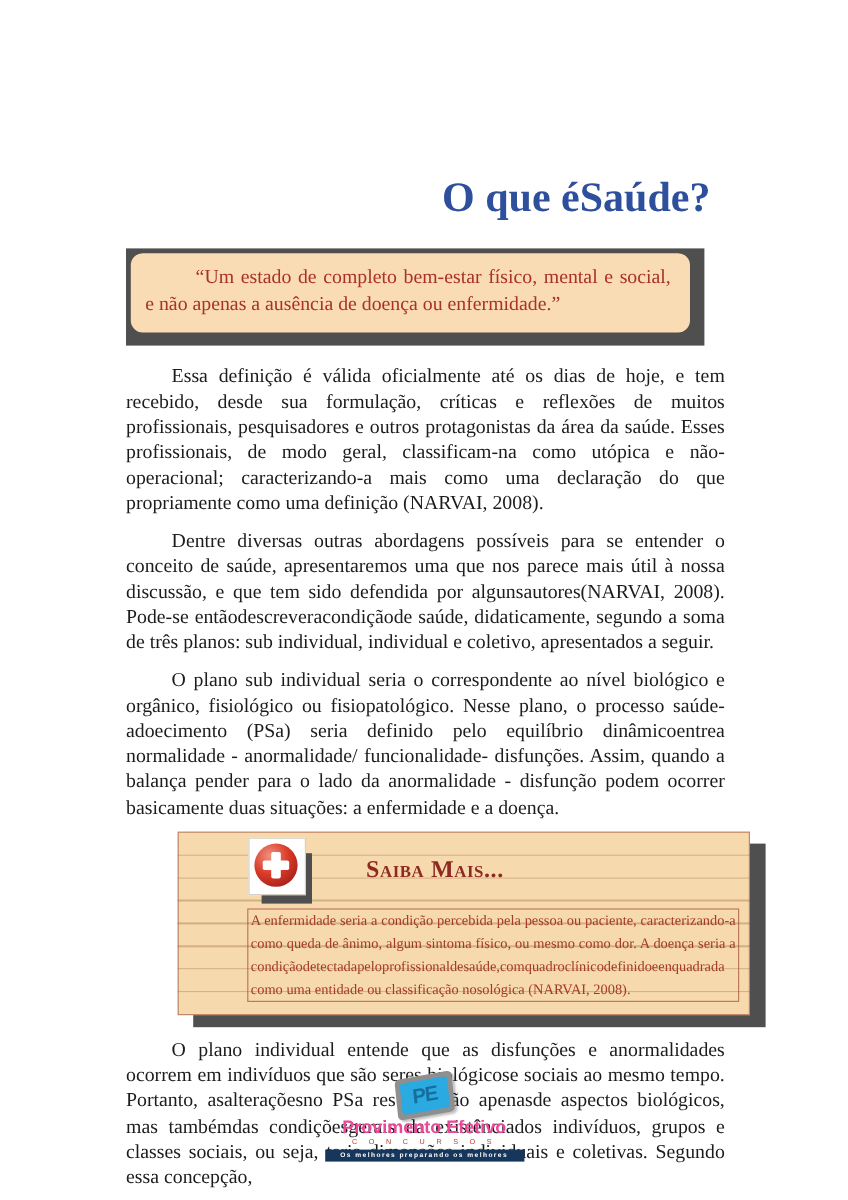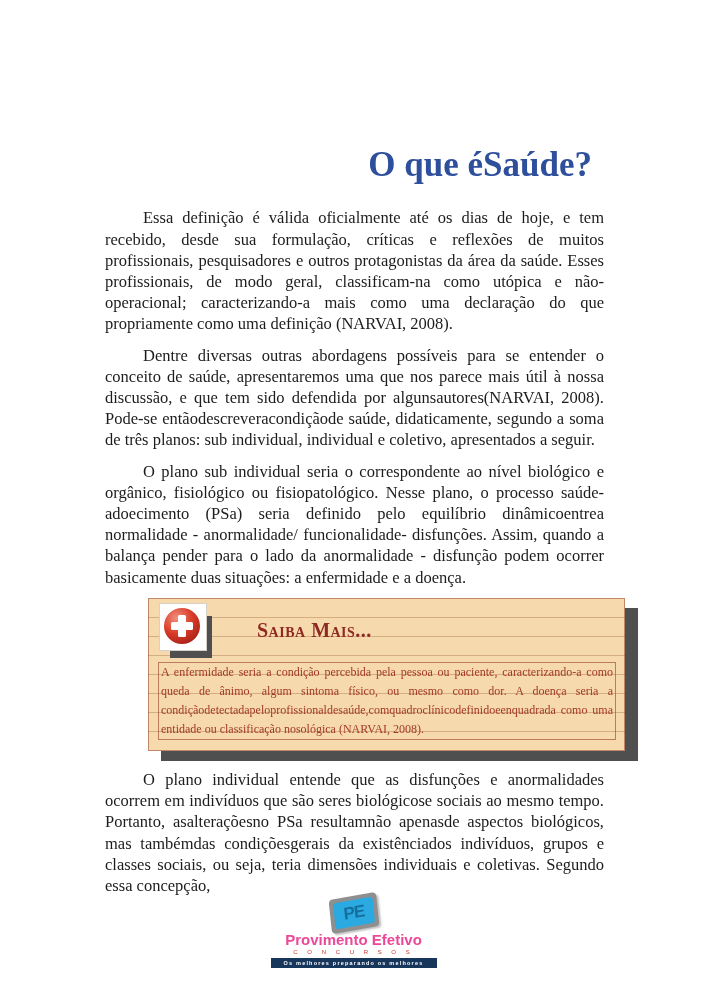--- a/index.html
+++ b/index.html
@@ -57,20 +57,21 @@
     position:relative;
     margin:10px 11px 18px 43px;
     width:477px;
     height:153px;
     background-color:#f7d9ae;
     background-image:repeating-linear-gradient(to bottom,
       transparent 0px, transparent 18px, rgba(150,105,55,0.38) 18px, rgba(150,105,55,0.38) 19px);
     border:1px solid rgba(150,70,45,0.55);
     box-shadow:13px 10px 0 0 #4f4f4f;
     box-sizing:border-box;
+    padding-left:48px;
   }
   .saiba-header{
     display:flex;align-items:center;
     height:52px;
     padding:6px 0 0 10px;
   }
   .aid-wrap{position:relative;width:58px;height:52px;flex:0 0 auto;}
   .aid-shadow{position:absolute;left:11px;top:11px;width:42px;height:42px;background:#4f4f4f;}
   .aid-card{position:absolute;left:0;top:-2px;width:46px;height:46px;background:#ffffff;border:1px solid #d8d0c4;}
   .aid-circle{
@@ -156,20 +157,25 @@
 </style>
 </head>
 <body>
 
 <div class="page">
   <div class="content">
 
     <h1 class="page-title">O que éSaúde?</h1>
 
 
+    <div class="quote-frame">
+      <div class="quote-inner">
+        <div class="quote-text">“Um estado de completo bem-estar físico, mental e social, e não apenas a ausência de doença ou enfermidade.”</div>
+      </div>
+    </div>
 
     <p class="para"><span>Essa definição é válida oficialmente até os dias de hoje, e tem recebido, desde sua formulação, críticas e reflexões de muitos profissionais, pesquisadores e outros protagonistas da área da saúde. Esses profissionais, de modo geral, classificam-na como </span><b>utópica</b><span> e </span><b>não-operacional</b><span>; caracterizando-a mais como uma </span><b>declaração</b><span> do que propriamente como uma definição (NARVAI, 2008).</span></p>
 
     <p class="para"><span>Dentre diversas outras abordagens possíveis para se entender o conceito de saúde, apresentaremos uma que nos parece mais útil à nossa discussão, e que tem sido defendida por algunsautores(NARVAI, 2008). Pode-se entãodescreveracondiçãode </span><b>saúde</b><span>, didaticamente, segundo a soma de </span><b>três planos</b><span>: </span><b>sub individual</b><span>, </span><b>individual</b><span> e </span><b>coletivo</b><span>, apresentados a seguir.</span></p>
 
     <p class="para"><span>O plano </span><b>sub individual</b><span> seria o correspondente ao nível biológico e orgânico, fisiológico ou fisiopatológico. Nesse plano, o processo saúde-adoecimento (PSa) seria definido pelo equilíbrio dinâmicoentrea </span><b>normalidade - anormalidade/ funcionalidade- disfunções</b><span>. Assim, quando a balança pender para o lado da </span><b>anormalidade - disfunção</b><span> podem ocorrer basicamente duas situações: a </span><b>enfermidade</b><span> e a </span><b>doença</b><span>.</span></p>
 
     <div class="saiba-box">
       <div class="saiba-header">
         <div class="aid-wrap">

